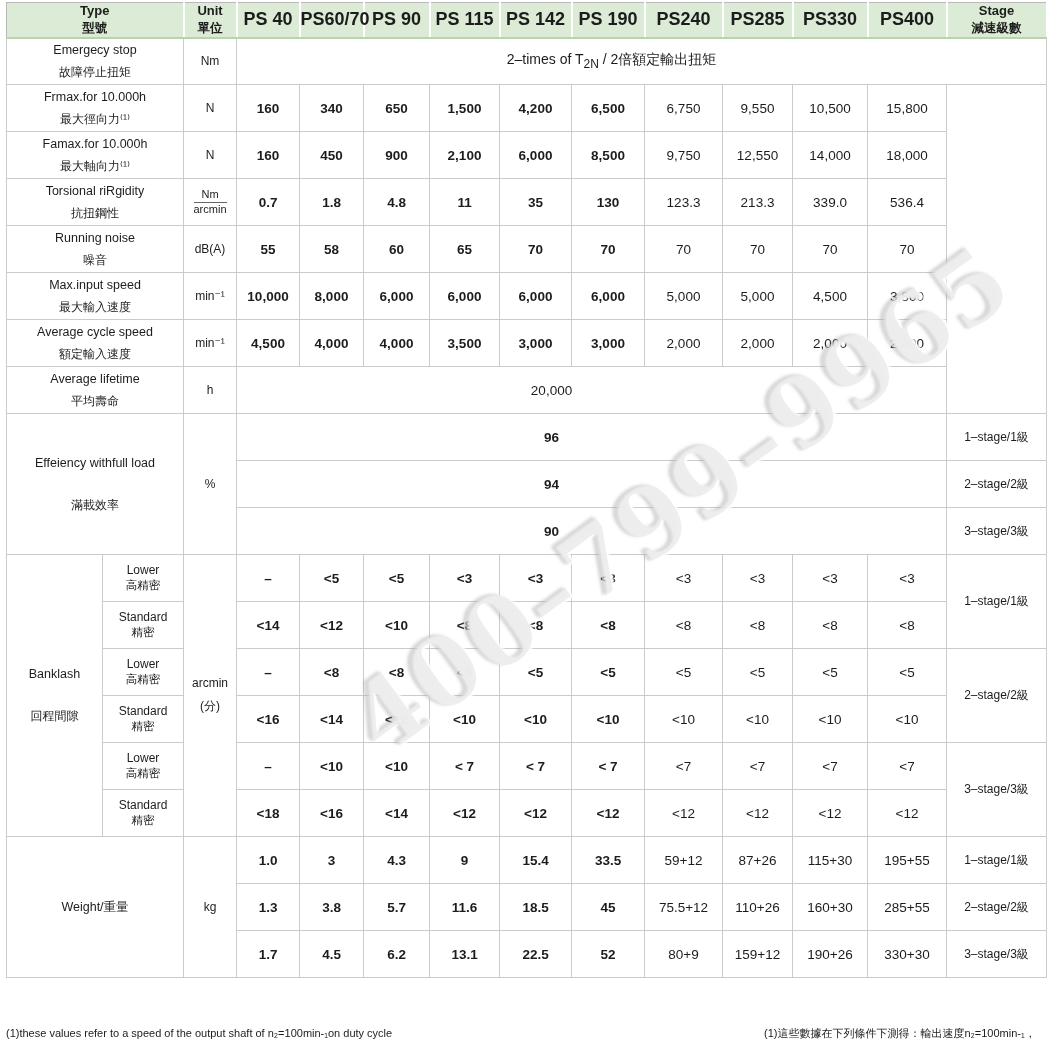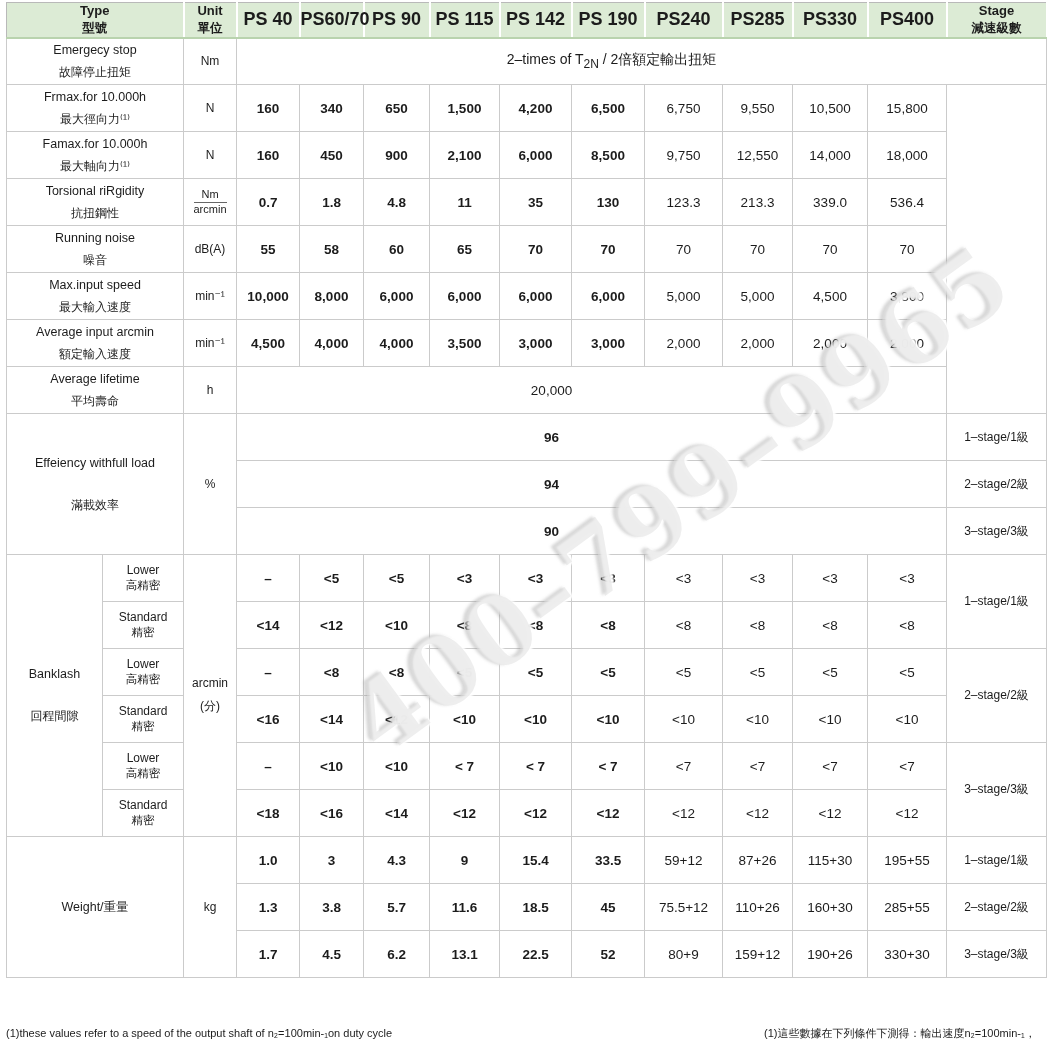--- a/index.html
+++ b/index.html
@@ -210,21 +210,21 @@
           <td class="v b">6,000</td>
           <td class="v b">6,000</td>
           <td class="v">5,000</td>
           <td class="v">5,000</td>
           <td class="v">4,500</td>
           <td class="v">3,800</td>
     </tr>
 
     <tr>
       <td class="lbl" colspan="2">
-        <div class="en">Average input arcmin</div>
+        <div class="en">Average cycle speed</div>
         <div class="zh">額定輸入速度</div>
       </td>
       <td class="unit">min⁻¹</td>
       <td class="v b">4,500</td>
           <td class="v b">4,000</td>
           <td class="v b">4,000</td>
           <td class="v b">3,500</td>
           <td class="v b">3,000</td>
           <td class="v b">3,000</td>
           <td class="v">2,000</td>

